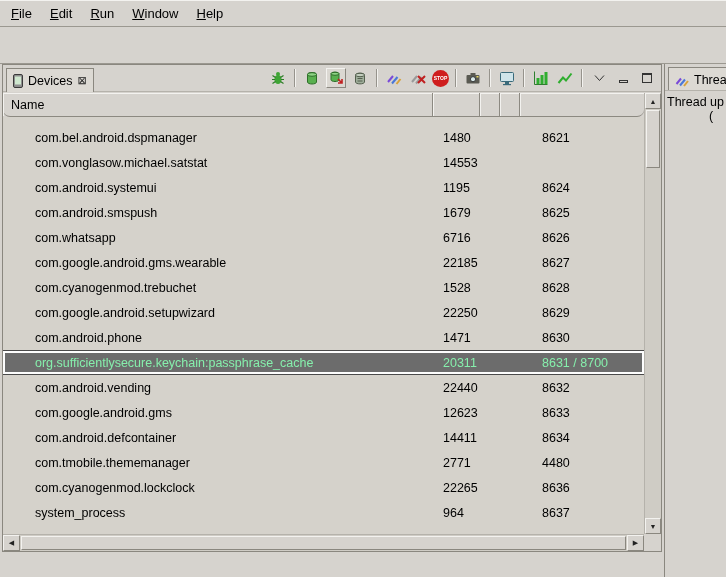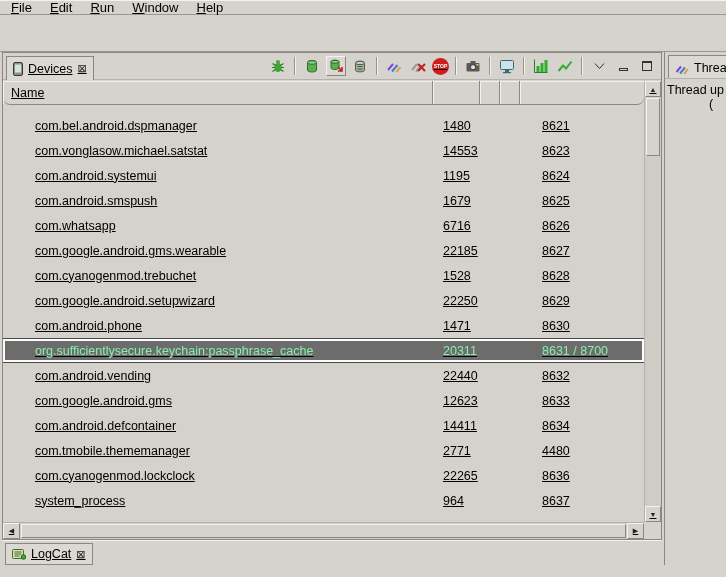--- a/index.html
+++ b/index.html
@@ -4,31 +4,31 @@
 <style>
   * { margin:0; padding:0; box-sizing:border-box; }
   html,body { width:726px; height:577px; overflow:hidden; }
   body {
     font-family:"Liberation Sans", sans-serif;
     background:#d6d3ce; color:#000; font-size:13px;
     border-top:1px solid #f3f2ef;
   }
 
   
-  .menubar { height:14px; background:#d6d3ce; border-bottom:1px solid #9b9890;
+  .menubar { height:26px; background:#d6d3ce; border-bottom:1px solid #9b9890;
              padding-left:2px; display:flex; align-items:center; }
   .menu-item { display:inline-block; line-height:25px; padding:0 9px; cursor:default; }
   .menu-item::first-letter { text-decoration:underline; }
 
   
   .toolbar-strip { height:37px; background:#d6d3ce; border-bottom:1px solid #9b9890; }
 
   
   .main { display:flex; height:513px; }
-  .left-col { width:664px; display:flex; flex-direction:column;text-decoration:underline; }
+  .left-col { width:664px; display:flex; flex-direction:row; }
 
   .devices-panel { height:488px; margin:0 2px; border:1px solid #8a877f; background:#d6d3ce; }
 
   .panel-header { height:27px; display:flex; align-items:flex-end; position:relative;
                   border-bottom:1px solid #b5b2ab; background:#d6d3ce; }
   .tab { display:inline-flex; align-items:center; gap:5px; height:24px; margin-left:3px;
          border:1px solid #8a877f; border-bottom:none; background:#dcd9d3;
          padding:0 6px; font-size:12.5px; position:relative; top:1px; }
   .tab-close { font-size:11px; line-height:11px; color:#222; cursor:default; }
 
@@ -235,21 +235,20 @@
     <div class="cell pid">1480</div>
     <div class="cell c1"></div>
     <div class="cell c2"></div>
     <div class="cell port">8621</div>
   </div>
             <div class="trow">
     <div class="cell name">com.vonglasow.michael.satstat</div>
     <div class="cell pid">14553</div>
     <div class="cell c1"></div>
     <div class="cell c2"></div>
-    <div class="cell port">8623</div>
   </div>
             <div class="trow">
     <div class="cell name">com.android.systemui</div>
     <div class="cell pid">1195</div>
     <div class="cell c1"></div>
     <div class="cell c2"></div>
     <div class="cell port">8624</div>
   </div>
             <div class="trow">
     <div class="cell name">com.android.smspush</div>

